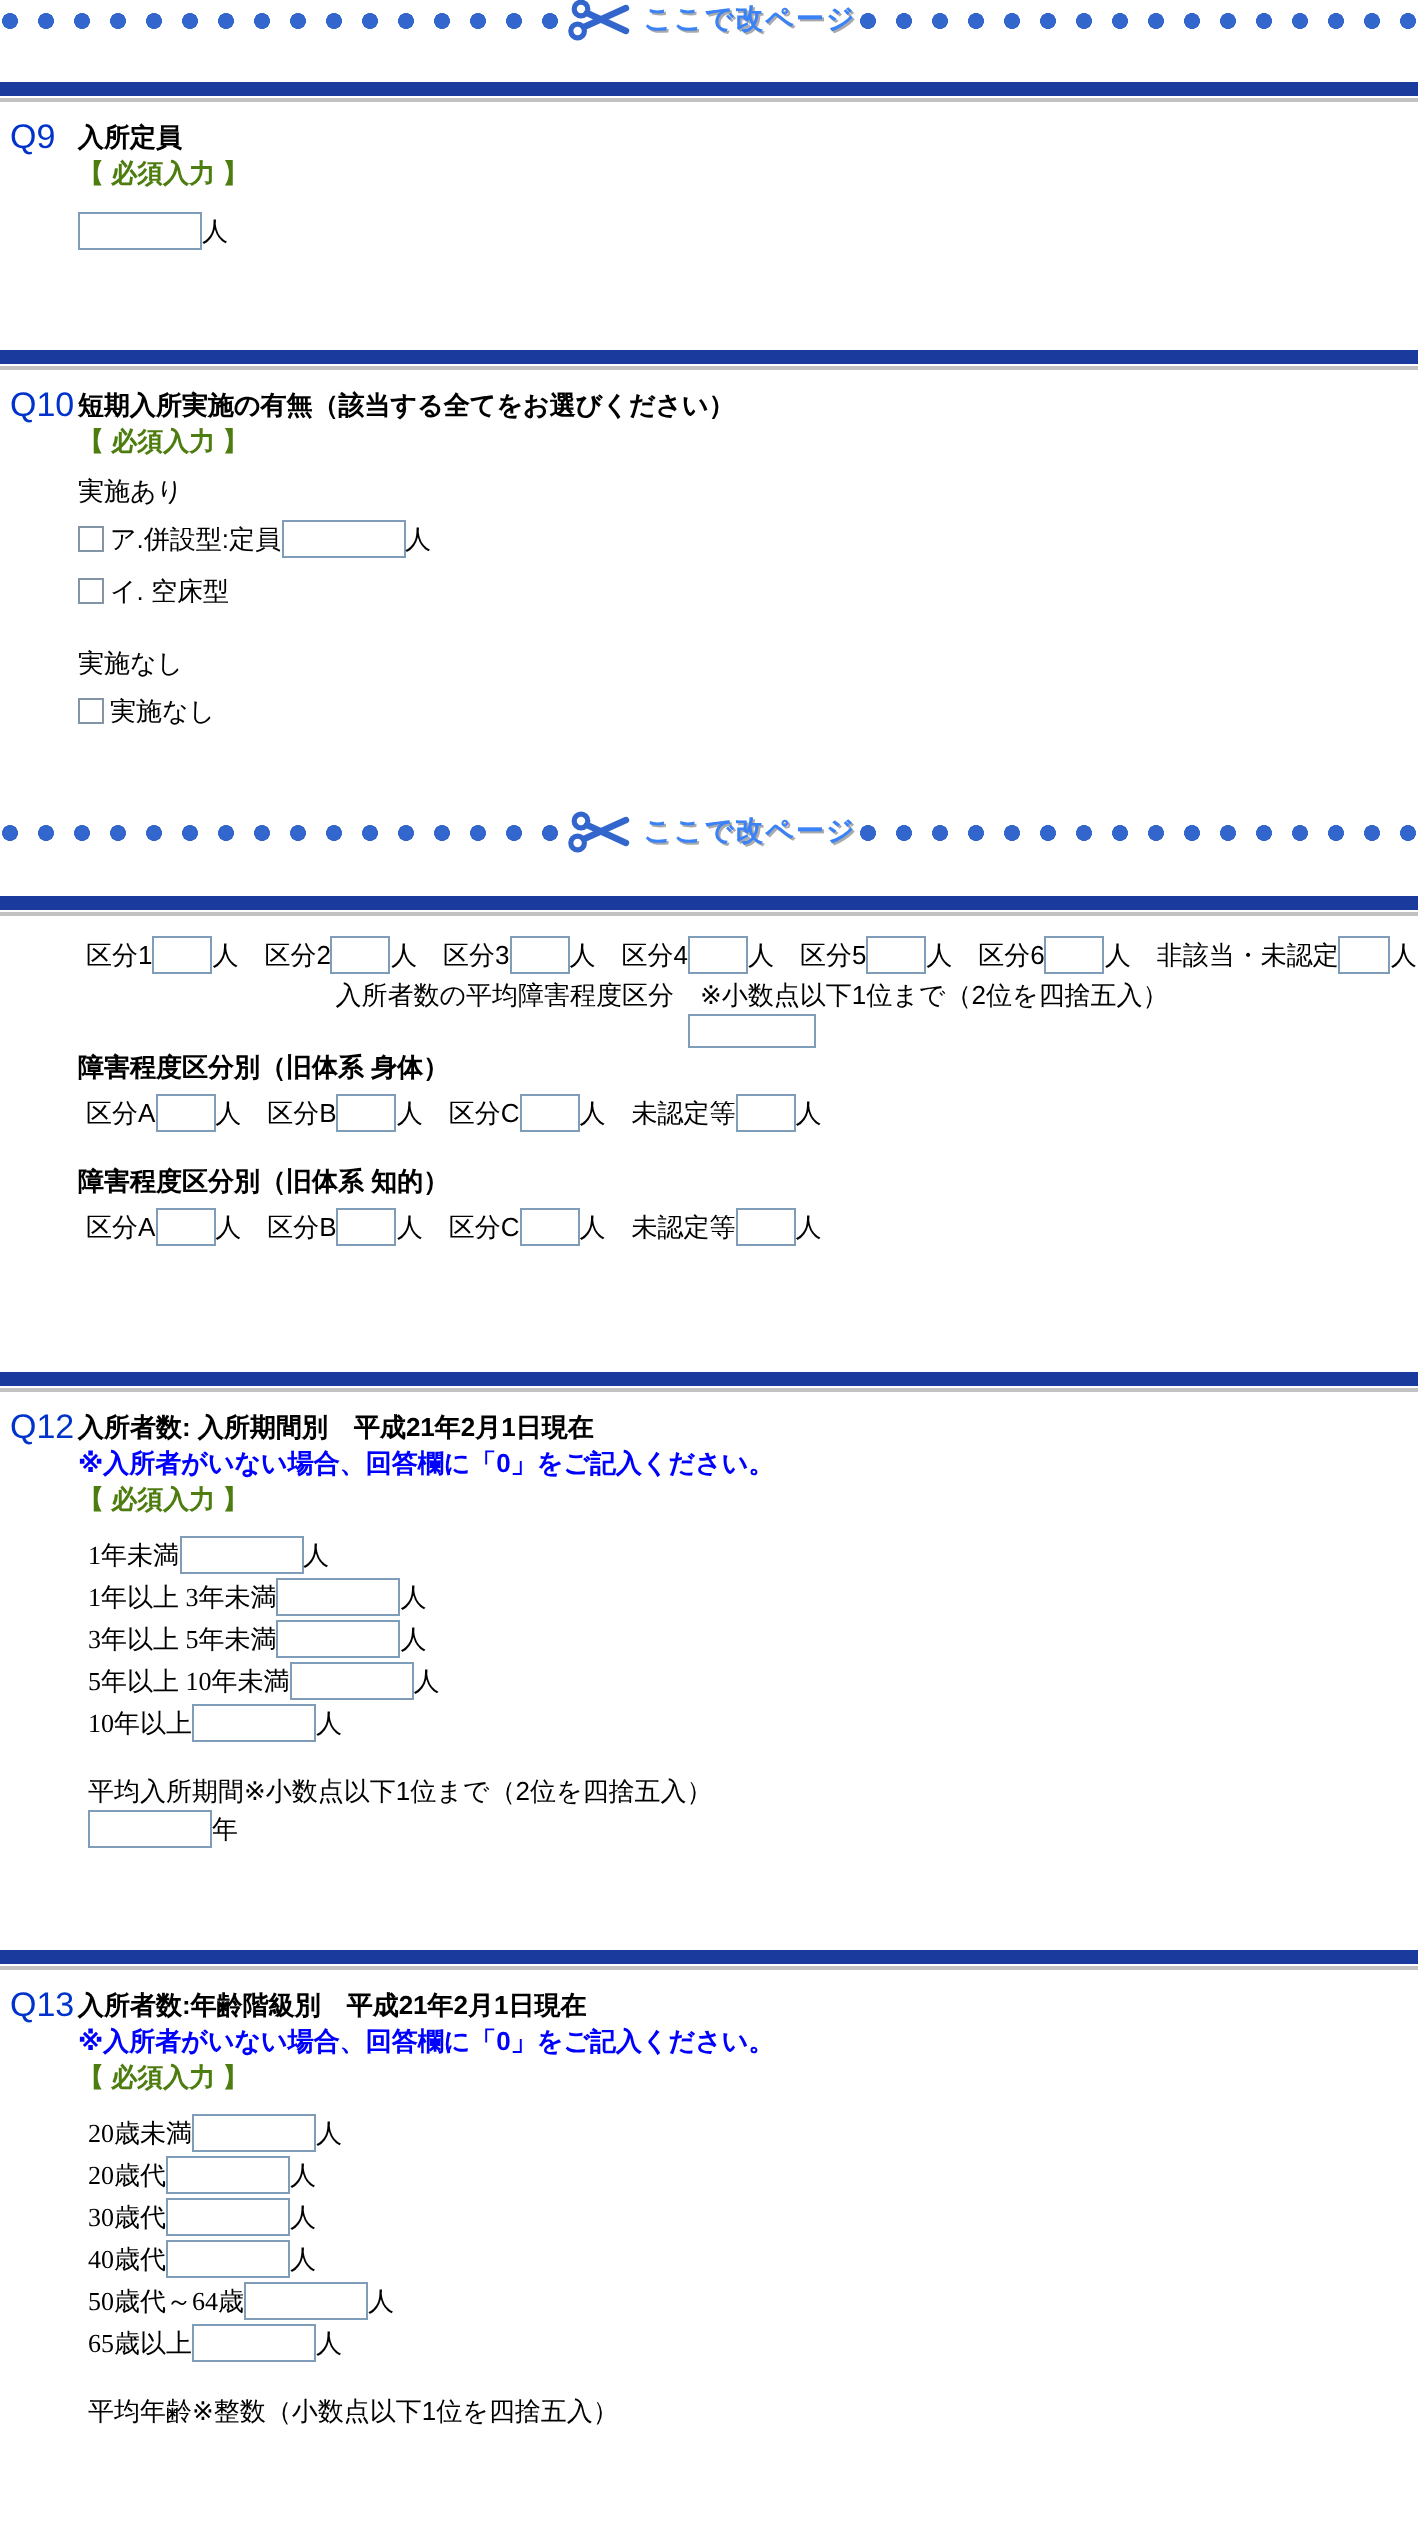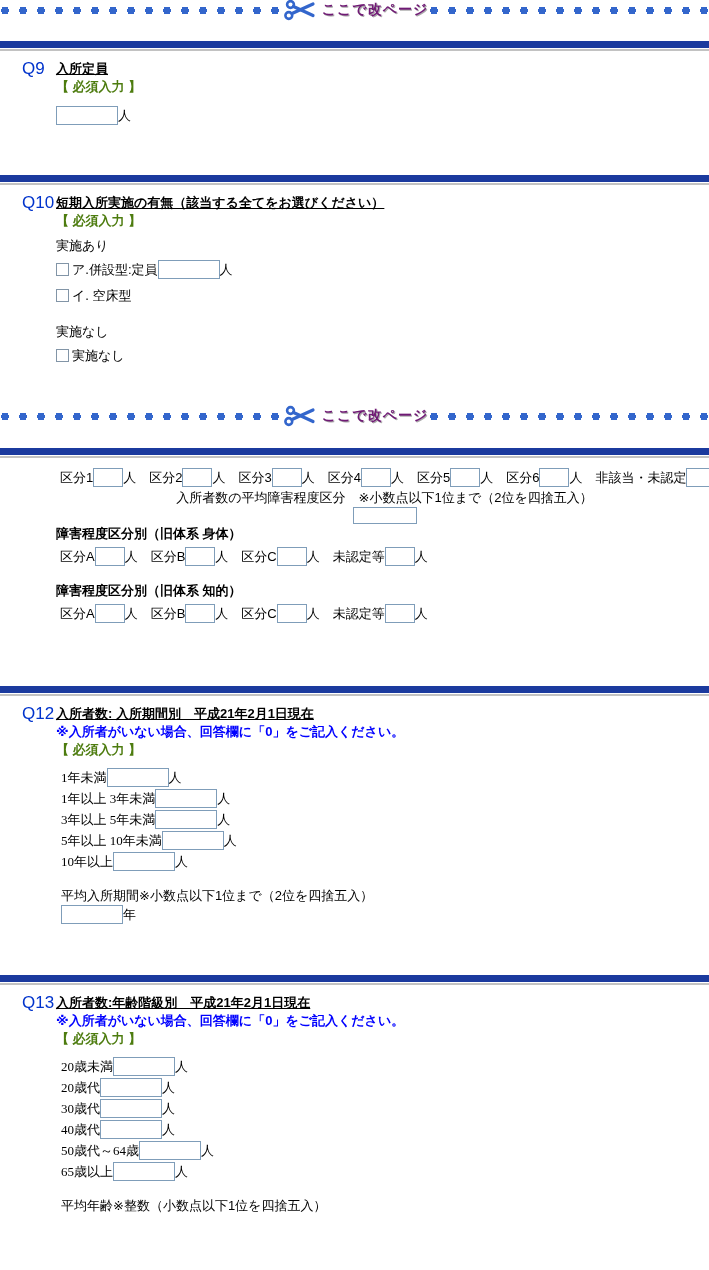--- a/index.html
+++ b/index.html
@@ -14,34 +14,34 @@
   .cutline { display: flex; align-items: center; height: 14px; margin-top: 3px; }
   .dots {
     flex: 1; height: 11px;
     background-image: radial-gradient(circle 4px at 5px 5.5px, #3366CC 98%, transparent 100%);
     background-size: 18px 11px;
     background-repeat: repeat-x;
   }
   .cut-icon { width: 32px; height: 22px; margin: 0 6px 0 4px; flex: 0 0 auto; }
   .cut-label {
     font-weight: bold; font-size: 14px; letter-spacing: 1px;
-    color: #701a75; text-shadow: 1px 1px 0 #aaa; margin-right: 1px; white-space: nowrap;
+    color: #3b82f6; text-shadow: 1px 1px 0 #aaa; margin-right: 1px; white-space: nowrap;
   }
   
   .rule { margin-top: 24px; }
   .rule2 { margin-top: 0; }
   .rule3 { margin-top: 25px; }
   .rule-navy { height: 7px; background: #1B3A9E; }
   .rule-gray { height: 2px; background: #C2C2C2; margin-top: 1px; }
   
-  .question { margin-top: 9px; padding-left: 22px; }
+  .question { margin-top: 9px; padding-left: 5px; }
   .q-head { display: flex; }
   .q-num { color: #0033CC; font-size: 17px; line-height: 18px; flex: 0 0 34px; }
   .q-head-body { flex: 1; }
-  .q-title { font-weight: bold; line-height: 18px; text-decoration: underline; }
+  .q-title { font-weight: bold; line-height: 18px; }
   .q-note { color: #0000FF; font-weight: bold; line-height: 18px; }
   .q-required { color: #4d7c0f; font-weight: bold; line-height: 18px; }
   .q-body { margin-left: 34px; }
   
   .tx {
     height: 19px; border: 1px solid #7F9DB9; background: #fff;
     font-size: 13px; padding: 0 2px; font-family: inherit;
   }
   .w62 { width: 62px; } .w30 { width: 30px; } .w26 { width: 26px; } .w64 { width: 64px; }
   .cb {

